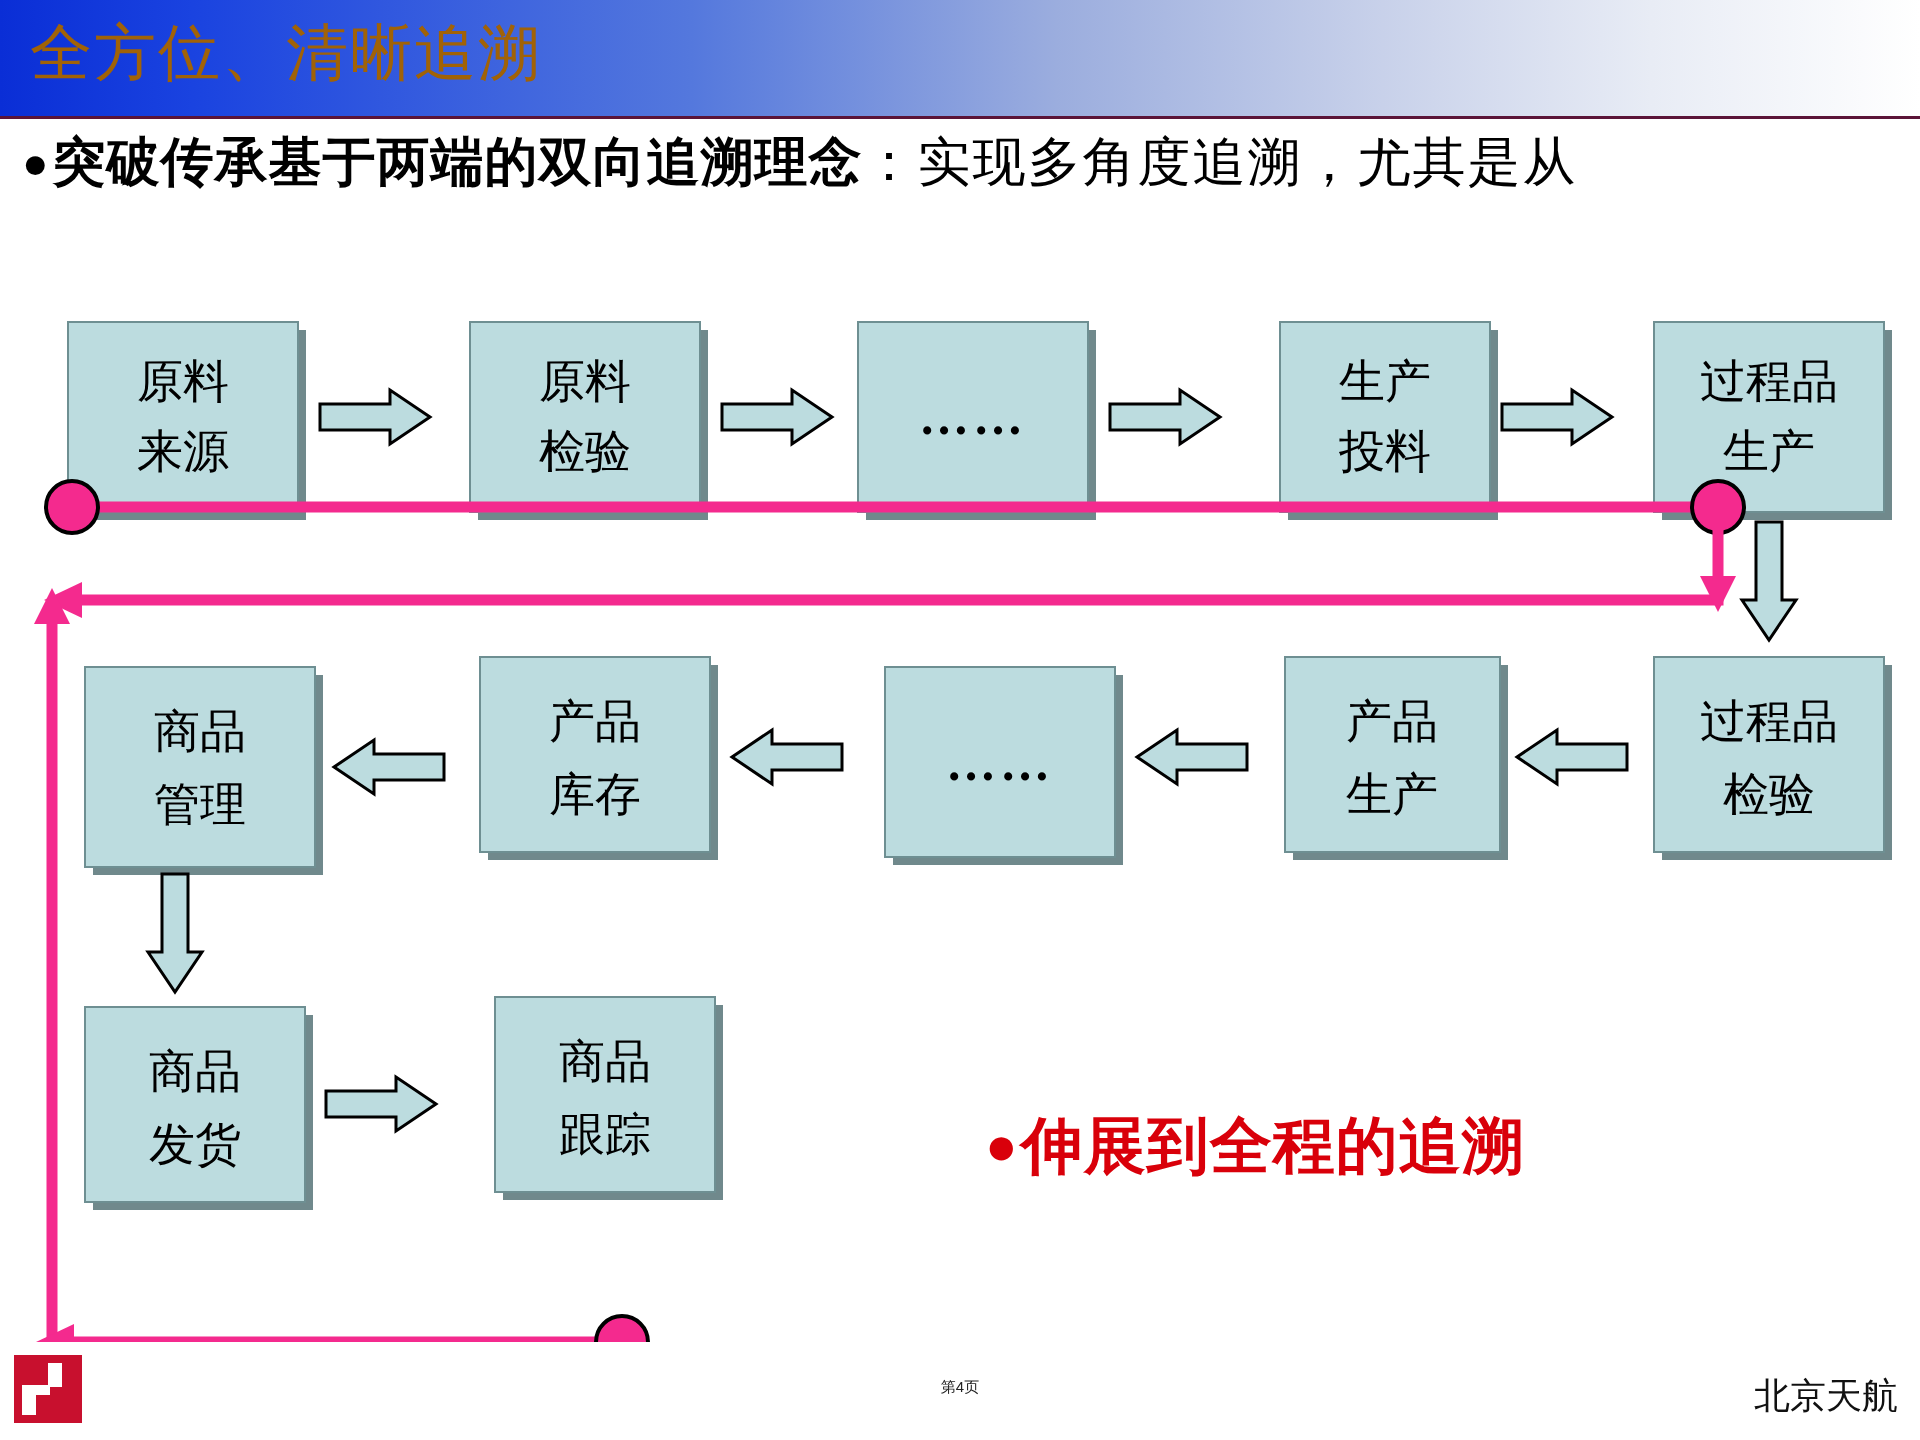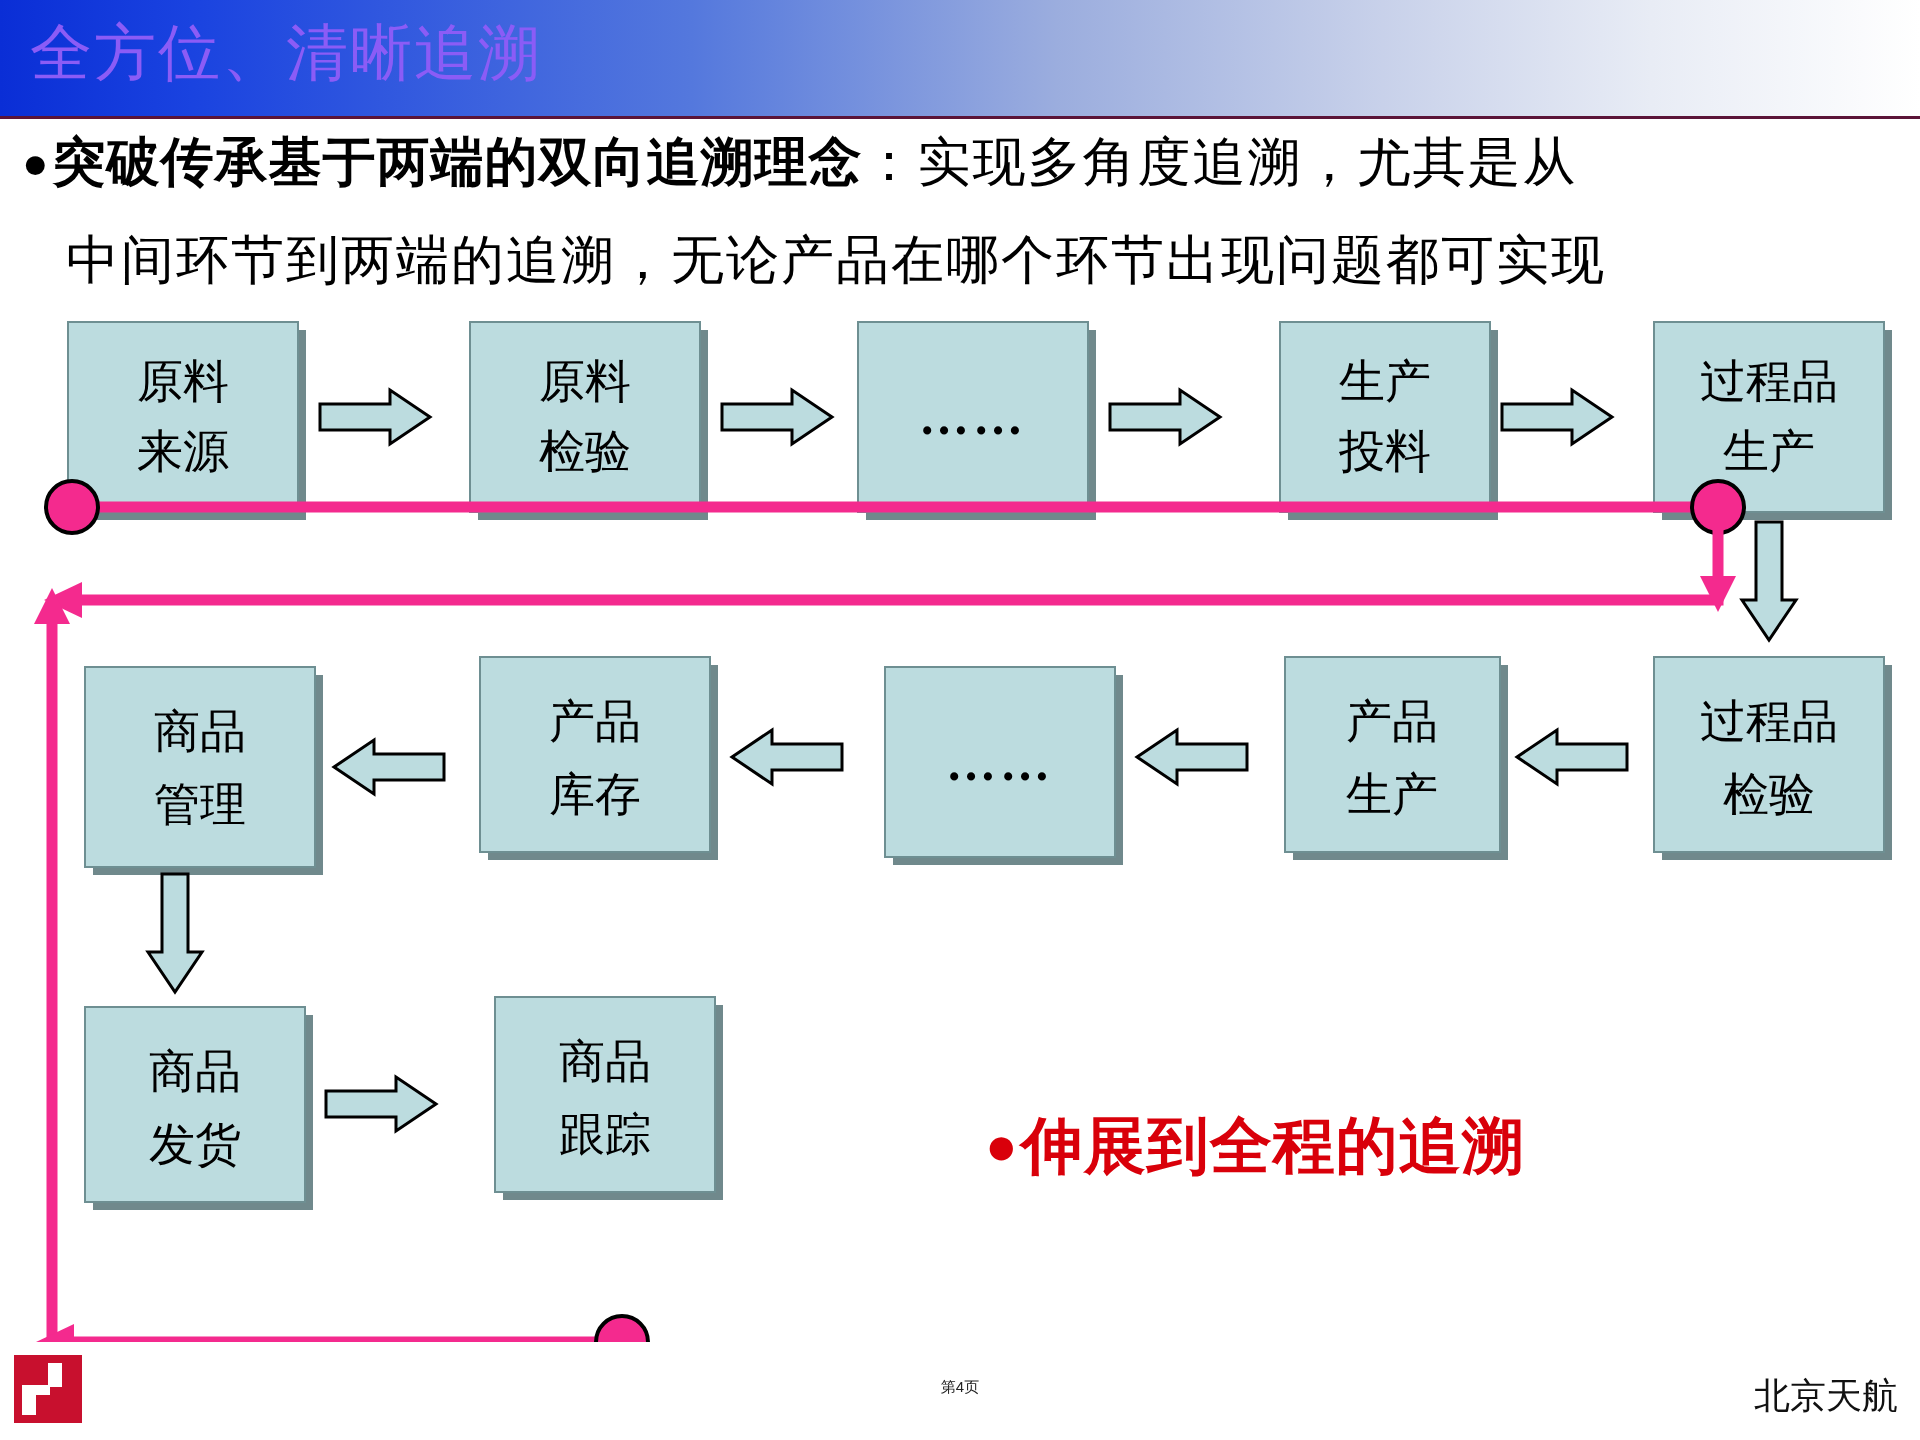--- a/index.html
+++ b/index.html
@@ -10,21 +10,21 @@
     position:relative;
     overflow:hidden;
   }
   
   #title-bar{
     position:absolute;left:0;top:0;width:1920px;height:116px;
     background:linear-gradient(to right,#0a2ed6 0%,#1a43e0 10%,#5478dd 36%,#9badde 55%,#c8d1ea 72%,#e8ecf5 86%,#ffffff 100%);
   }
   #title-text{
     position:absolute;left:30px;top:16px;
-    font-size:62px;line-height:74px;color:#8b5cf6;
+    font-size:62px;line-height:74px;color:#a16207;
     font-family:"Liberation Sans","DejaVu Sans",sans-serif;
     letter-spacing:2px;
     white-space:nowrap;
   }
   #title-underline{
     position:absolute;left:0;top:116px;width:1920px;height:3px;
     background:#5b1438;
   }
   
   #para{
@@ -81,21 +81,20 @@
 <body>
 
 <div id="title-bar"></div>
 <div id="title-text">全方位、清晰追溯</div>
 <div id="title-underline"></div>
 
 <div id="para">
   <div class="para-line">
     <span class="bullet-dot">●</span><span class="strong-seg">突破传承基于两端的双向追溯理念</span><span class="norm-seg">：实现多角度追溯，尤其是从</span>
   </div>
-  <div class="para-line indent norm-seg">中间环节到两端的追溯，无论产品在哪个环节出现问题都可实现</div>
 </div>
 
 <div id="diagram">
 <svg width="1920" height="1030" viewBox="0 0 1920 1030" xmlns="http://www.w3.org/2000/svg">
   <defs>
     <g id="rarrow">
       <polygon points="0,14 70,14 70,0 110,27 70,54 70,40 0,40" fill="#bcdcdf" stroke="#000000" stroke-width="3"></polygon>
     </g>
     <g id="larrow">
       <polygon points="110,14 40,14 40,0 0,27 40,54 40,40 110,40" fill="#bcdcdf" stroke="#000000" stroke-width="3"></polygon>

